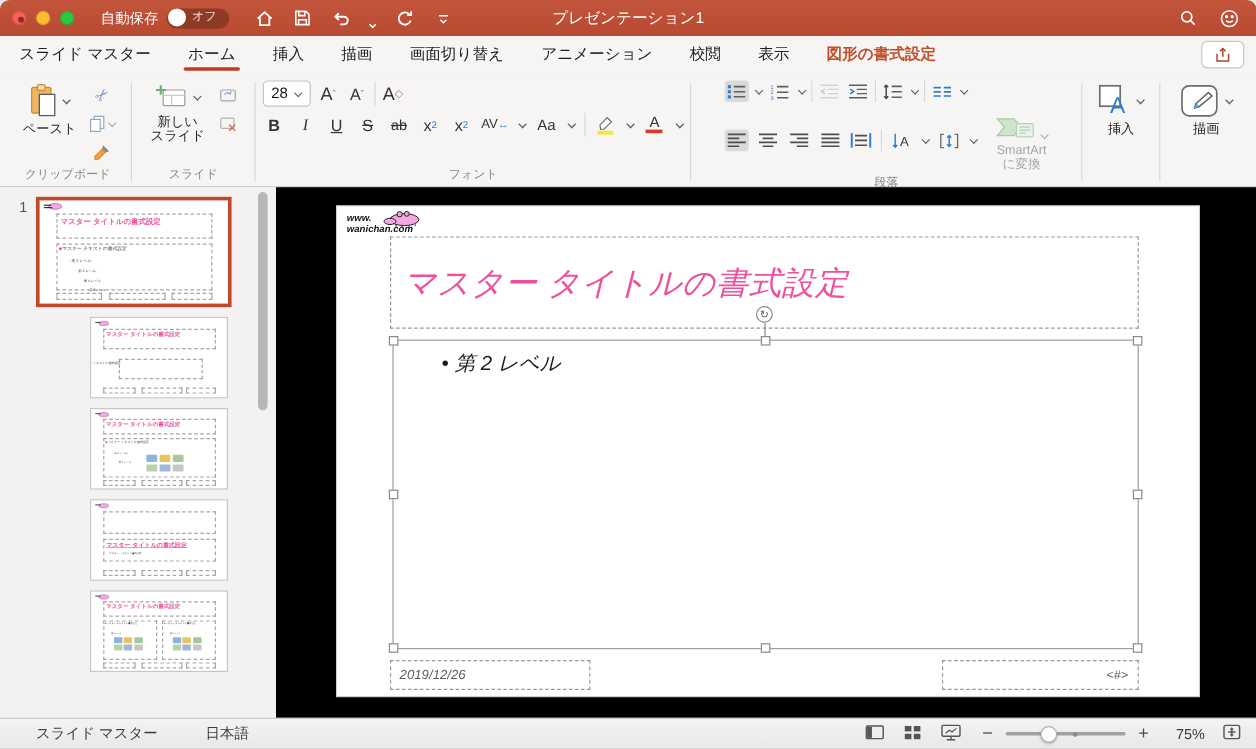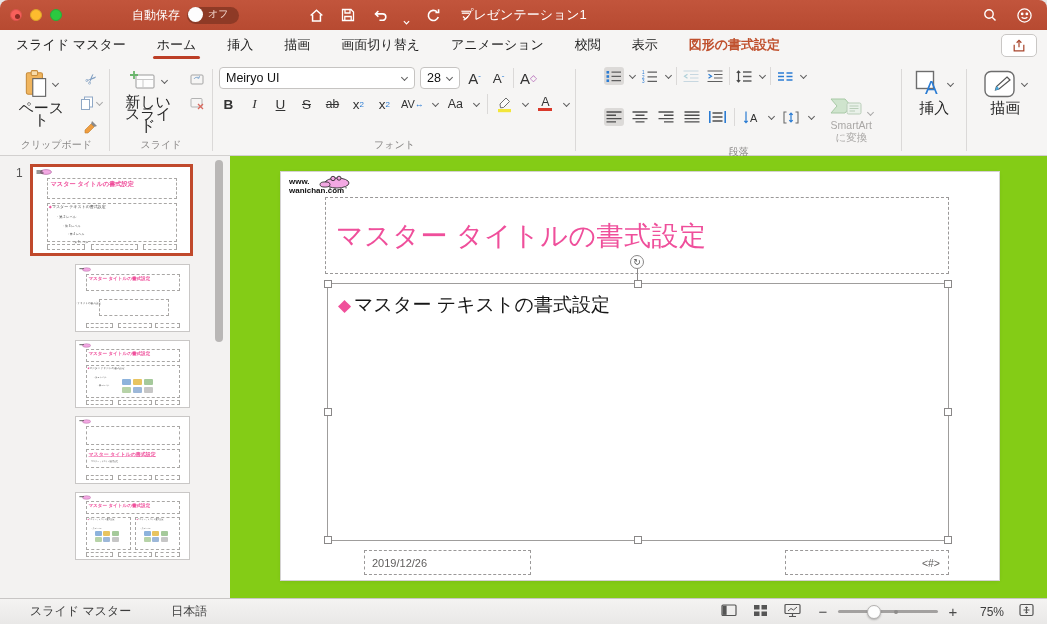--- a/index.html
+++ b/index.html
@@ -1,21 +1,21 @@
 <!DOCTYPE html>
 <html><head>
 <meta charset="utf-8">
 <style>
   * { margin:0; padding:0; box-sizing:border-box; }
   html,body { width:1047px; height:624px; overflow:hidden; }
   body { font-family:"Liberation Sans","DejaVu Sans",sans-serif; background:#e7e6e6; -webkit-font-smoothing:antialiased; }
   .win { width:1047px; height:624px; display:flex; flex-direction:column; border-radius:8px 8px 0 0; overflow:hidden; }
 
   
-  .titlebar { height:30px; background:linear-gradient(#c2553c,#b74a31); display:flex; align-items:center; position:relative; flex:0 0 auto; color:#fff;gap:48px; }
+  .titlebar { height:30px; background:linear-gradient(#c2553c,#b74a31); display:flex; align-items:center; position:relative; flex:0 0 auto; color:#fff; }
   .lights { display:flex; gap:8px; margin-left:10px; }
   .light { width:12px; height:12px; border-radius:50%; position:relative; }
   .light.red { background:#f8605a; border:0.5px solid #d9524c; }
   .light.red::after { content:""; position:absolute; left:3.5px; top:3.5px; width:5px; height:5px; border-radius:50%; background:#8d2d25; }
   .light.yellow { background:#fdbc2e; border:0.5px solid #dba32b; }
   .light.green { background:#2bc840; border:0.5px solid #27ad39; }
   .autosave { display:flex; align-items:center; gap:7px; margin-left:22px; font-size:12px; }
   .toggle { width:52px; height:17px; border-radius:9px; background:#8e3a26; display:flex; align-items:flex-start; position:relative; cursor:default; }
   .knob { width:15px; height:15px; border-radius:50%; background:#fdfdfd; margin-left:1px; }
   .toggle-label { font-size:10px; color:#f4d7cd; margin-left:5px; }
@@ -35,21 +35,21 @@
   .trbtn { display:flex; align-items:center; gap:5px; border:1px solid #c9c7c5; background:#fff; border-radius:5px; height:23px; padding:0 10px; font-size:12px; white-space:nowrap; }
   .trbtn.share { color:#a8452c; font-weight:700; }
 
   
   .ribbon { height:95px; background:#f6f5f4; border-bottom:1px solid #d2d0cf; display:flex; align-items:stretch; padding:4px 6px 0 6px; flex:0 0 auto; }
   .rgroup { display:flex; flex-direction:column; align-items:center; padding:2px 4px 0; }
   .rbody { flex:1; display:flex; align-items:flex-start; gap:6px; }
   .glabel { font-size:10px; color:#8a8887; padding:2px 0 3px; }
   .gdiv { width:1px; background:#dbd9d8; margin:4px 2px; }
   .bigbtn { display:flex; flex-direction:column; align-items:center; gap:3px; padding:2px 3px; border-radius:4px; }
-  .biglabel { font-size:15px; color:#262626; text-align:center; line-height:12px; }
+  .biglabel { font-size:11px; color:#262626; text-align:center; line-height:12px; }
   .iconrow { display:flex; align-items:center; gap:2px; }
   .chv { width:5px; height:5px; border-right:1.3px solid #5f5f5f; border-bottom:1.3px solid #5f5f5f; transform:rotate(45deg); display:inline-block; margin:0 1px 2px 2px; flex:0 0 auto; }
   .minicol { display:flex; flex-direction:column; gap:6px; padding-top:3px; }
   .sbtn { display:flex; align-items:center; justify-content:center; min-width:20px; height:18px; border-radius:3px; }
   .combo { background:#fff; border:1px solid #c6c4c2; border-radius:4px; height:22px; display:flex; align-items:center; font-size:12.5px; color:#111; padding:0 6px; }
   .combo .chv { margin-left:auto; }
   .fontrow { display:flex; align-items:center; gap:5px; }
   .fmt { font-size:13.5px; color:#333; min-width:19px; height:20px; display:flex; align-items:center; justify-content:center; border-radius:3px; }
   .fmt sup,.fmt sub { font-size:8px; color:#2b7cd3; }
   .para-right { display:flex; flex-direction:column; align-items:center; font-size:10.5px; color:#a9a7a5; line-height:12px; padding-top:4px; }
@@ -63,21 +63,21 @@
   .thumb-num { position:absolute; left:16px; top:10px; font-size:12px; color:#555; }
   .thumb { background:#fff; border:1px solid #c9c7c6; position:relative; overflow:hidden; }
   .thumb.master { width:163px; height:92px; margin:0 0 8px 30px; border:3px solid #c0492c; }
   .thumb.layout { width:115px; height:68px; margin:0 0 8px 75px; }
   .dash { border:1px dashed #a9a7a5; position:absolute; }
   .tt { color:#ef4f9b; white-space:nowrap; transform-origin:0 0; display:block; }
   .tg { color:#444; white-space:nowrap; transform-origin:0 0; display:block; }
   .icgrid { position:absolute; display:grid; grid-template-columns:repeat(3,9px); grid-auto-rows:6px; gap:2px; }
   .icgrid i { border-radius:1px; }
 
-  .canvas { flex:1; position:relative; background:#84cc16; }
+  .canvas { flex:1; position:relative; background:#000000;font-style:italic; }
   .slide { position:absolute; left:51px; top:16px; width:718px; height:408px; background:#fff; box-shadow:0 0 0 1px #d4d2d1, 0 1px 4px rgba(0,0,0,.10); }
 
   .logo { position:absolute; left:8px; top:5px; font-weight:700; font-size:8px; color:#111; line-height:9px; }
   .wani { position:absolute; left:29px; top:-3px; }
 
   .ph-title { position:absolute; left:44px; top:25px; width:624px; height:77px; border:1px dashed #9a9898; display:flex; align-items:center; }
   .ph-title .txt { font-size:27px; color:#ef4f9b; padding-left:10px; letter-spacing:.5px; white-space:nowrap; }
 
   .rotate { position:absolute; left:349px; top:83px; width:14px; height:14px; border:1px solid #8a8888; border-radius:50%; background:#fdfdfd; font-size:9px; color:#555; display:flex; align-items:center; justify-content:center; z-index:3; }
   .rot-line { position:absolute; left:356px; top:97px; width:1px; height:14px; background:#8a8888; z-index:2; }
@@ -88,21 +88,21 @@
   .bl1 { font-size:19px; line-height:27px; white-space:nowrap; }
   .bl1 .dia { color:#f0509b; font-size:17px; margin-right:3px; }
   .bl { white-space:nowrap; color:#1a1a1a; }
   .bl .bu { margin-right:5px; }
   .bl2 { font-size:17px; line-height:24px; margin-left:30px; }
   .bl3 { font-size:15px; line-height:21px; margin-left:62px; }
   .bl4 { font-size:13.5px; line-height:19px; margin-left:92px; }
   .bl5 { font-size:12.5px; line-height:18px; margin-left:122px; }
 
   .ph-foot { position:absolute; top:378px; height:25px; border:1px dashed #9a9898; font-size:10.5px; color:#5f5d5c; display:flex; align-items:center; }
-  .ph-date { left:44px; width:167px; padding-left:7px; font-size:11px;margin-left:39px; }
+  .ph-date { left:44px; width:167px; padding-left:7px; font-size:11px; }
   .ph-footer { left:236px; width:328px; justify-content:center; }
   .ph-num { left:504px; width:164px; justify-content:flex-end; padding-right:8px; }
 
   
   .statusbar { height:26px; background:linear-gradient(#f4f3f2,#e9e8e7); border-top:1px solid #c8c6c5; display:flex; align-items:center; font-size:12px; color:#3c3c3c; flex:0 0 auto; }
   .sb-left { display:flex; gap:40px; margin-left:30px; }
   .sb-right { margin-left:auto; display:flex; align-items:center; gap:14px; margin-right:12px; }
   .zoomwrap { display:flex; align-items:center; gap:8px; }
   .ztrack { width:100px; height:3.5px; background:#a3a1a0; border-radius:2px; position:relative; }
   .zthumb { position:absolute; left:36%; top:50%; transform:translate(-50%,-50%); width:14px; height:14px; border-radius:50%; background:#fdfdfd; border:1px solid #b3b1b0; box-shadow:0 1px 2px rgba(0,0,0,.25); }
@@ -272,24 +272,20 @@
           </span>
         </div>
       </div>
       <div class="glabel">スライド</div>
     </div>
     <div class="gdiv"></div>
 
     <div class="rgroup" style="width:358px">
       <div class="rbody" style="flex-direction:column; gap:5px; align-items:stretch;">
         <div class="fontrow">
-          <span class="combo" style="width:196px">
-            <span>Meiryo UI</span>
-              <span class="chv"></span>
-          </span>
           <span class="combo" style="width:40px">
             <span>28</span>
               <span class="chv"></span>
           </span>
           <span class="fmt" style="font-size:15px">
               <span>A</span>
               <sup style="color:#2b7cd3">ˆ</sup>
             </span>
           <span class="fmt">
               <span>A</span>
@@ -636,21 +632,21 @@
         <div class="ph-body">
           <span class="h" style="left:-4px; top:-4px"></span>
           <span class="h" style="left:50%; top:-4px; margin-left:-4px"></span>
           <span class="h" style="right:-4px; top:-4px"></span>
           <span class="h" style="left:-4px; top:50%; margin-top:-4px"></span>
           <span class="h" style="right:-4px; top:50%; margin-top:-4px"></span>
           <span class="h" style="left:-4px; bottom:-4px"></span>
           <span class="h" style="left:50%; bottom:-4px; margin-left:-4px"></span>
           <span class="h" style="right:-4px; bottom:-4px"></span>
           <div class="bodytxt">
-            <div class="bl1"><span class="dia">◆</span><span>マスター テキストの書式設定</span></div>
+            <div class="bl bl2"><span class="bu">•</span><span>第 2 レベル</span></div>
           </div>
         </div>
 
         <div class="ph-foot ph-date">
             <span>2019/12/26</span>
           </div>
         <div class="ph-foot ph-num">
             <span>&lt;#&gt;</span>
           </div>
       </div>

